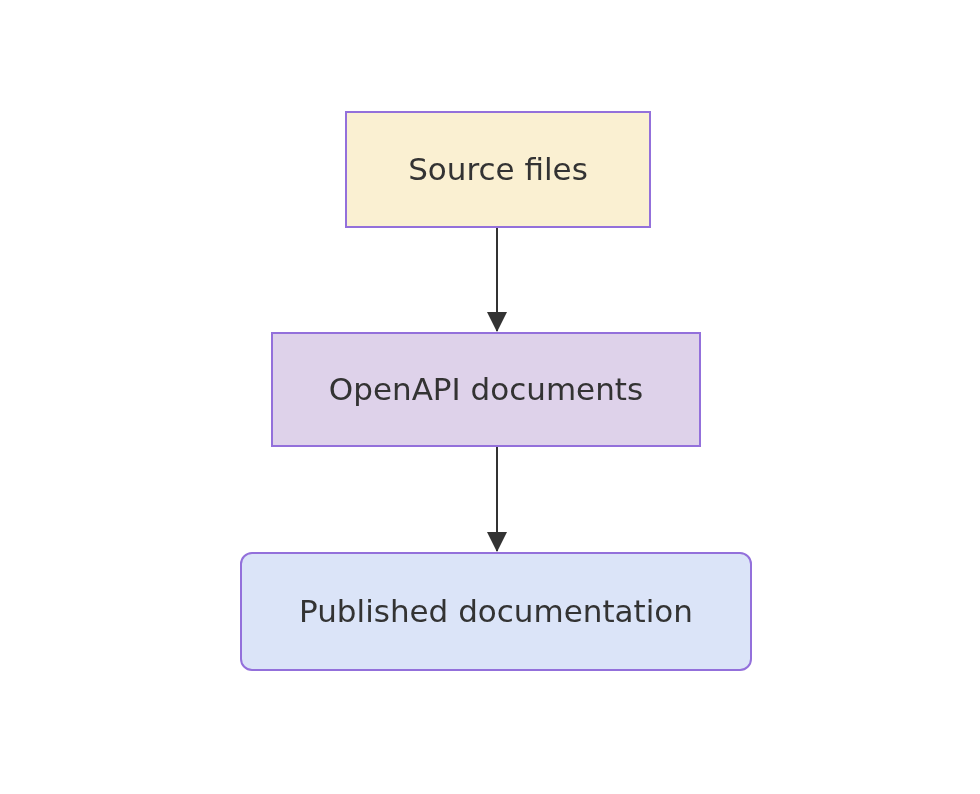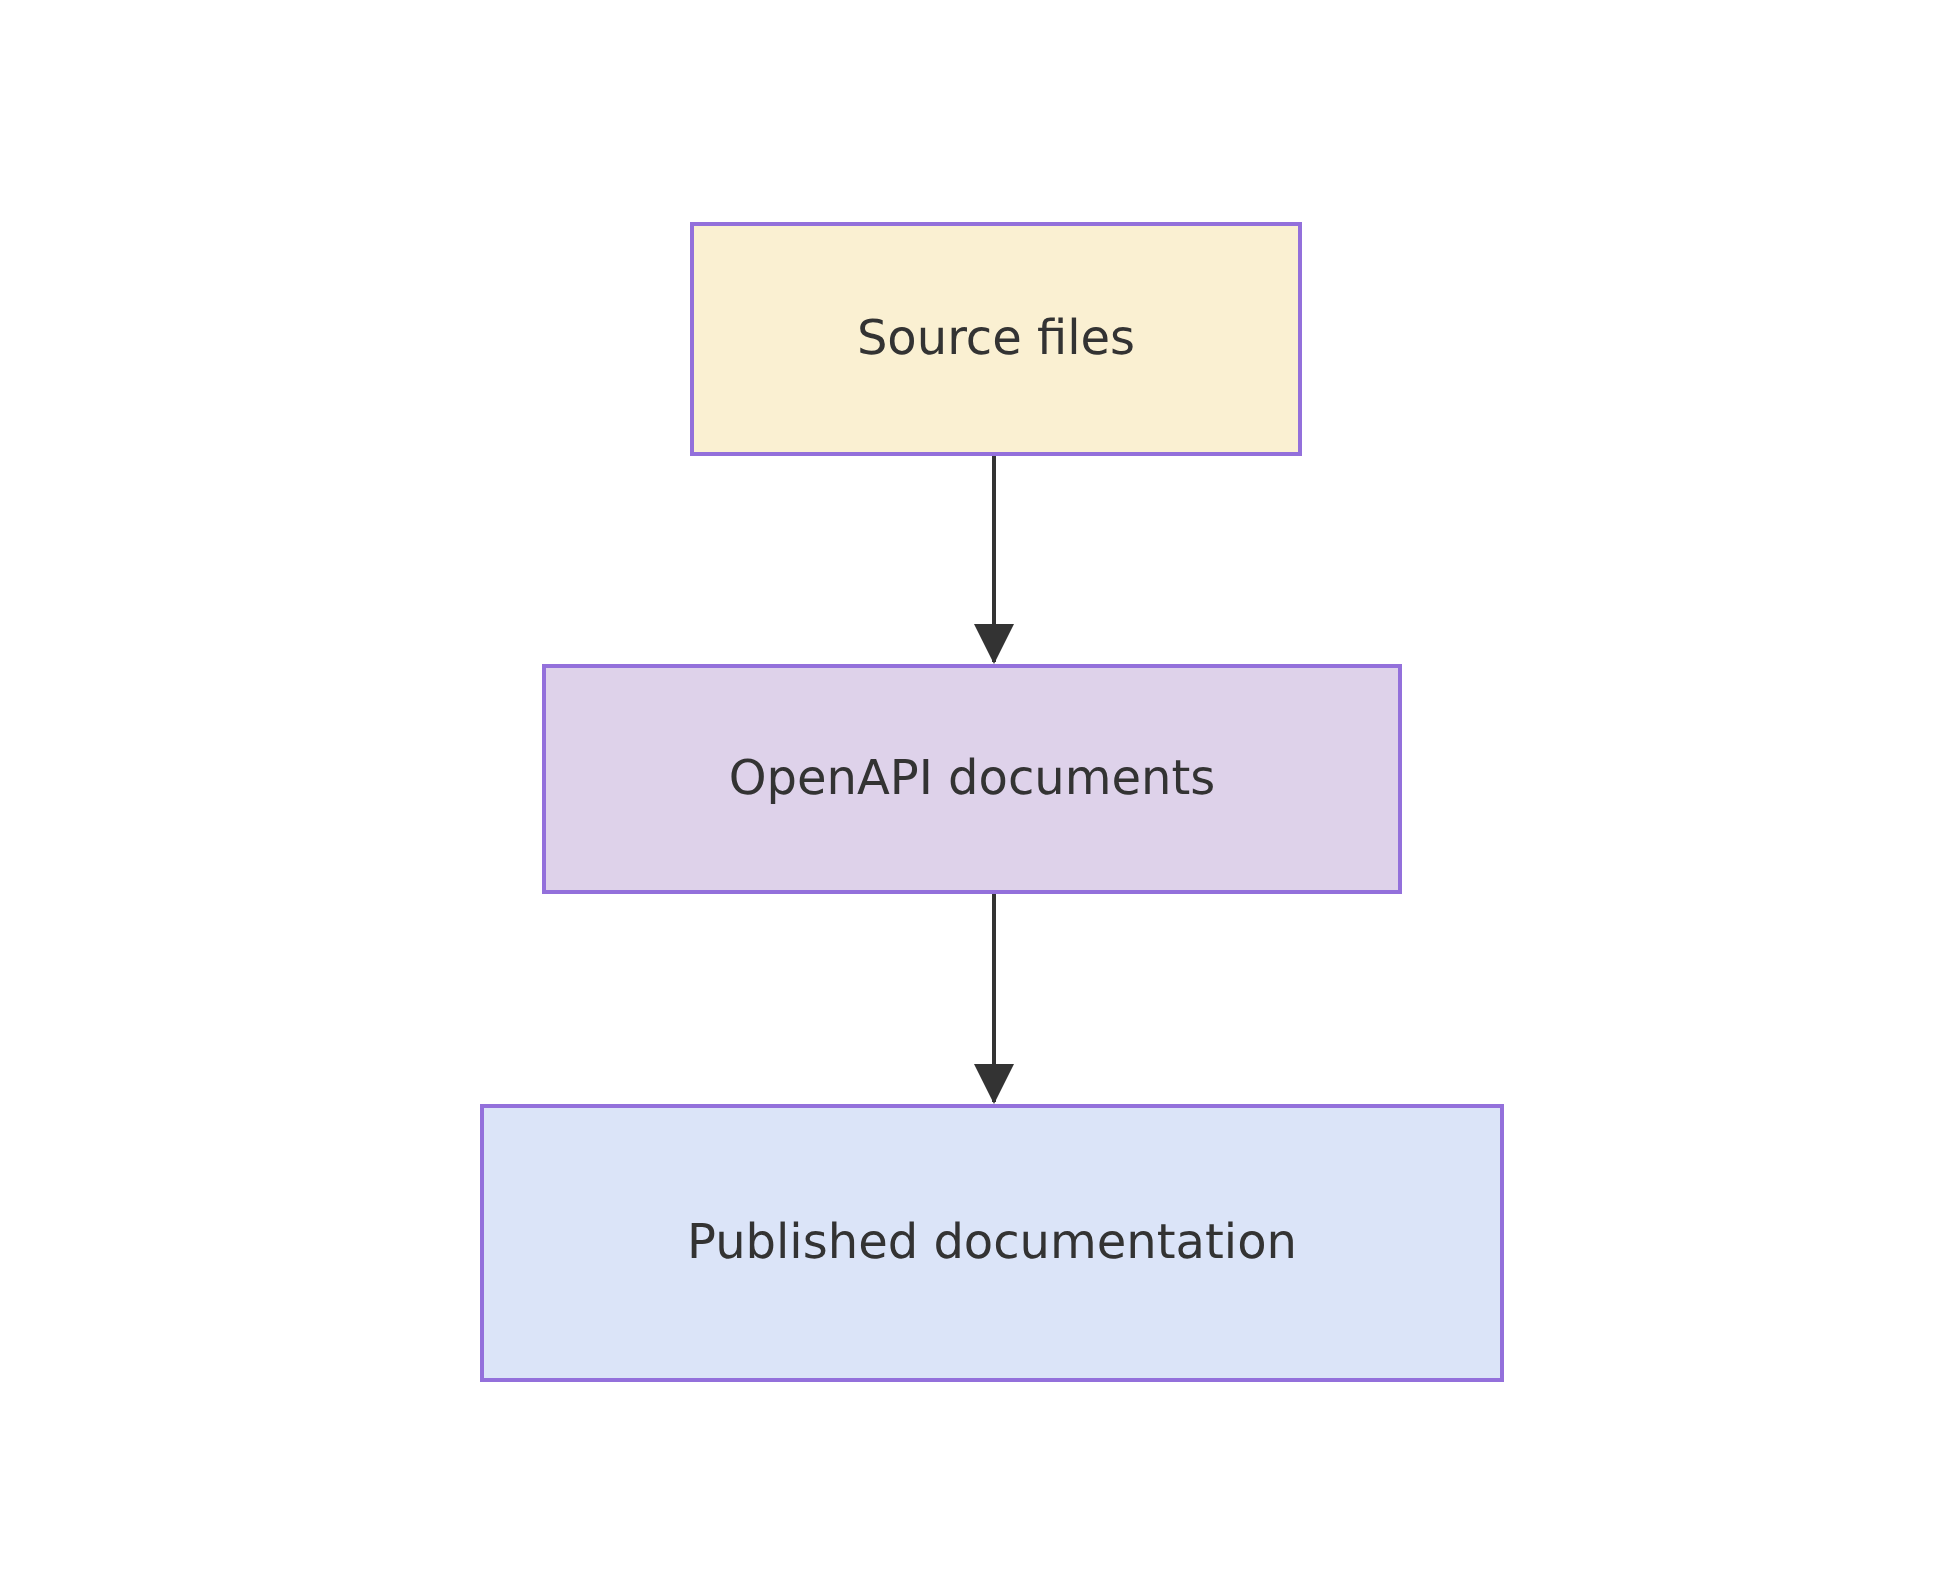--- a/index.html
+++ b/index.html
@@ -18,42 +18,43 @@
   .node {
     position: absolute;
     box-sizing: border-box;
     border: 2px solid #9370db;
     display: flex;
     align-items: center;
     justify-content: center;
     text-align: center;
   }
   .node-label {
-    font-size: 24px;
+    font-size: 31px;
     line-height: 1.2;
     color: #333333;
     white-space: nowrap;
   }
   .node-source {
     left: 345px;
     top: 111px;
     width: 306px;
     height: 117px;
   }
   .node-openapi {
     left: 271px;
     top: 332px;
     width: 430px;
     height: 115px;
   }
   .node-published {
     left: 240px;
     top: 552px;
     width: 512px;
-    height: 139px;
+    height: 119px;
+    border-radius: 12px;
   }
   .edges {
     position: absolute;
     left: 0;
     top: 0;
     width: 980px;
     height: 794px;
     pointer-events: none;
   }
   .edge-line {

